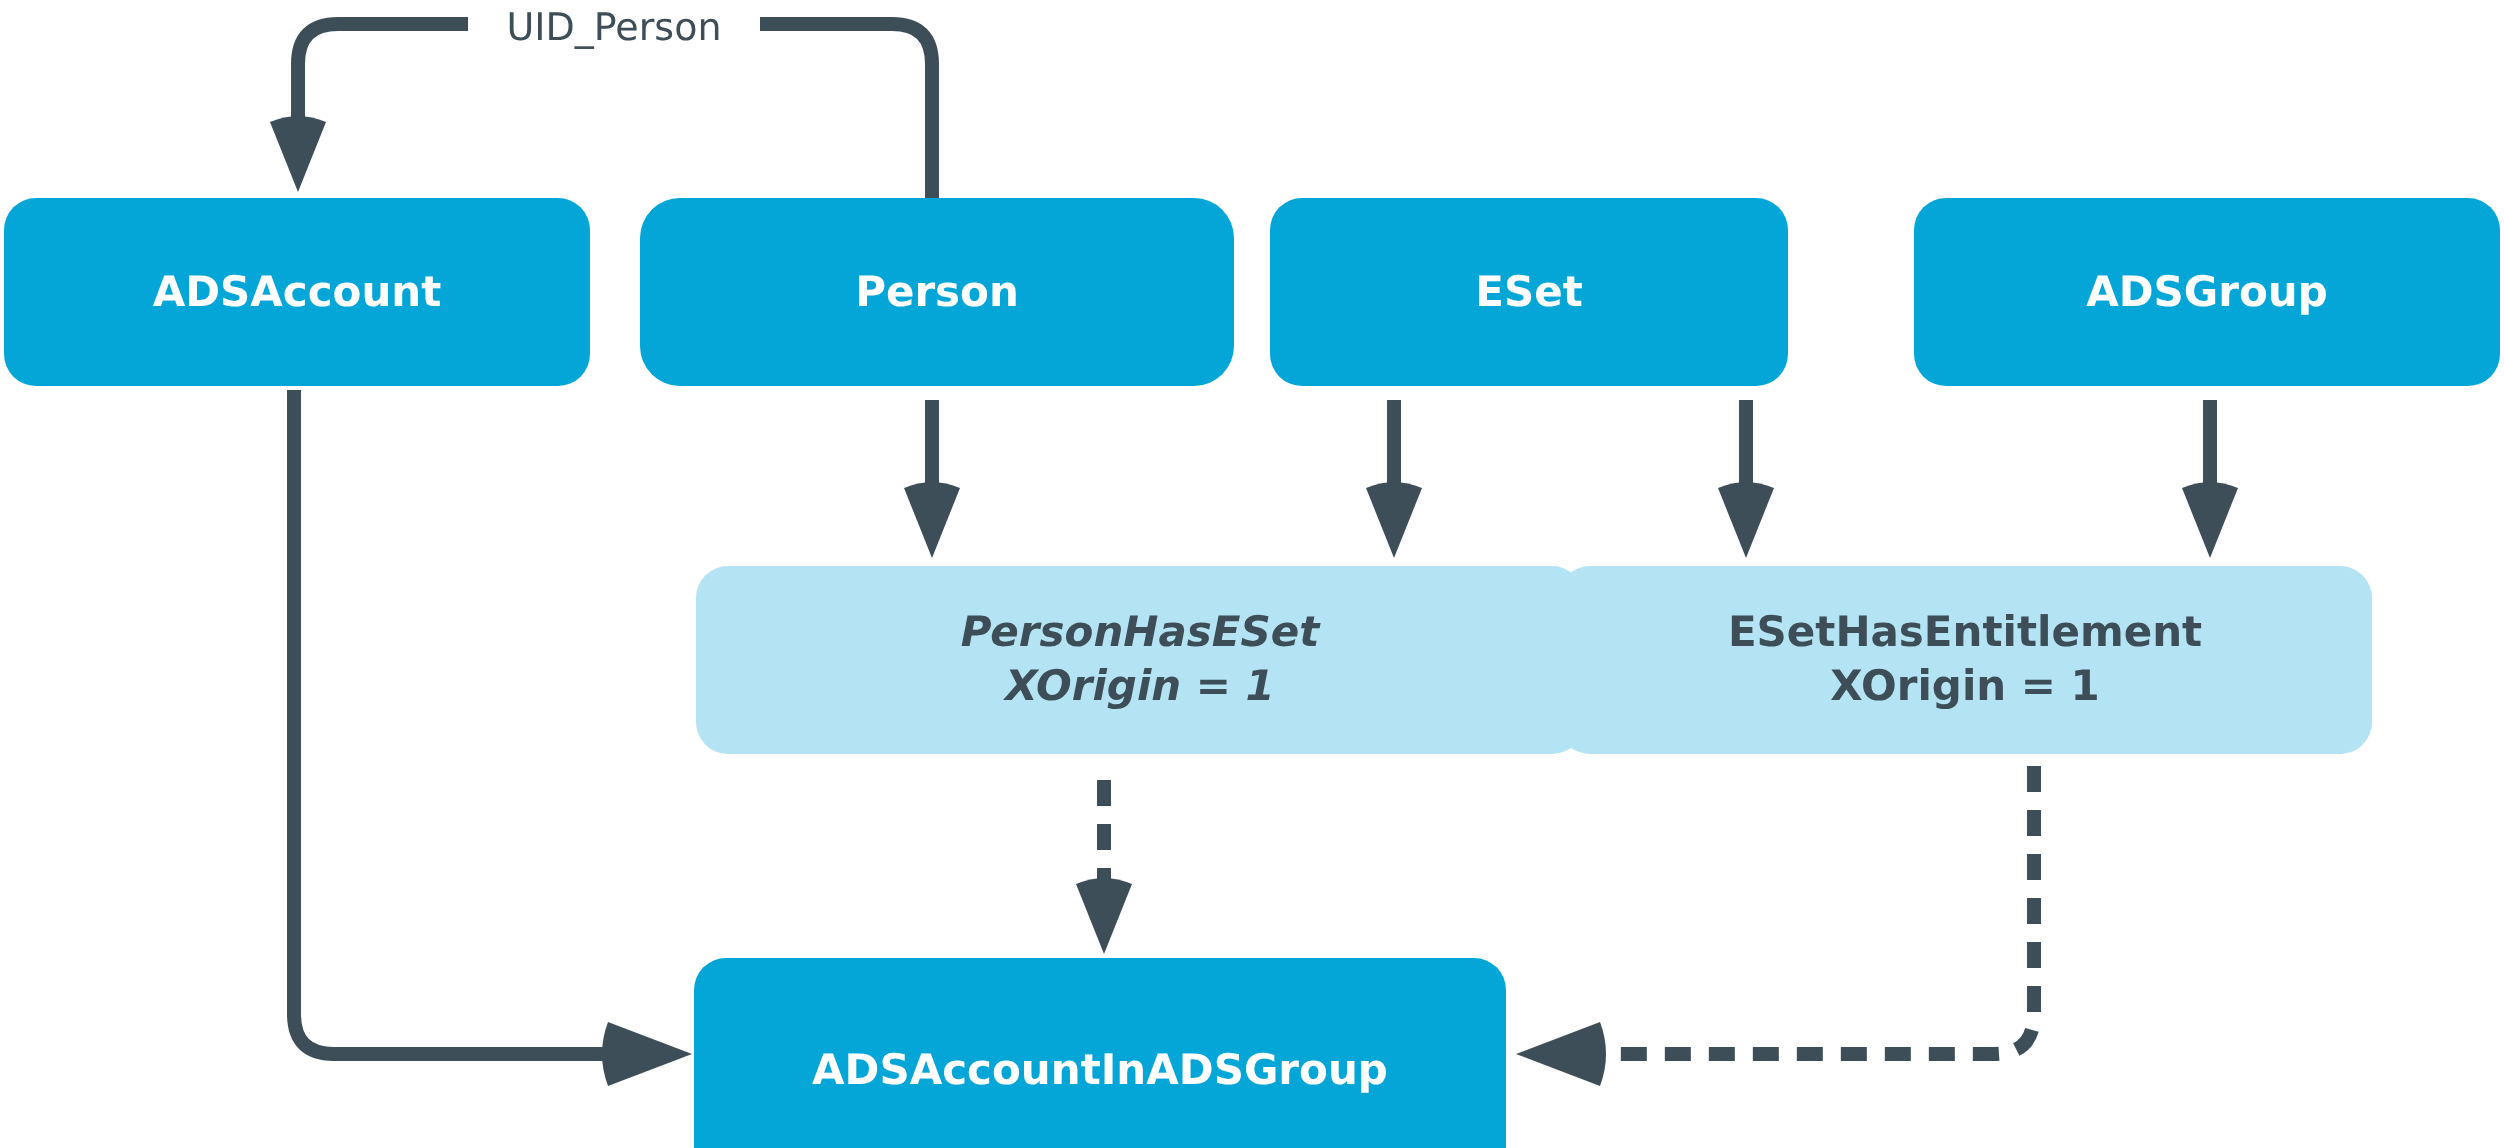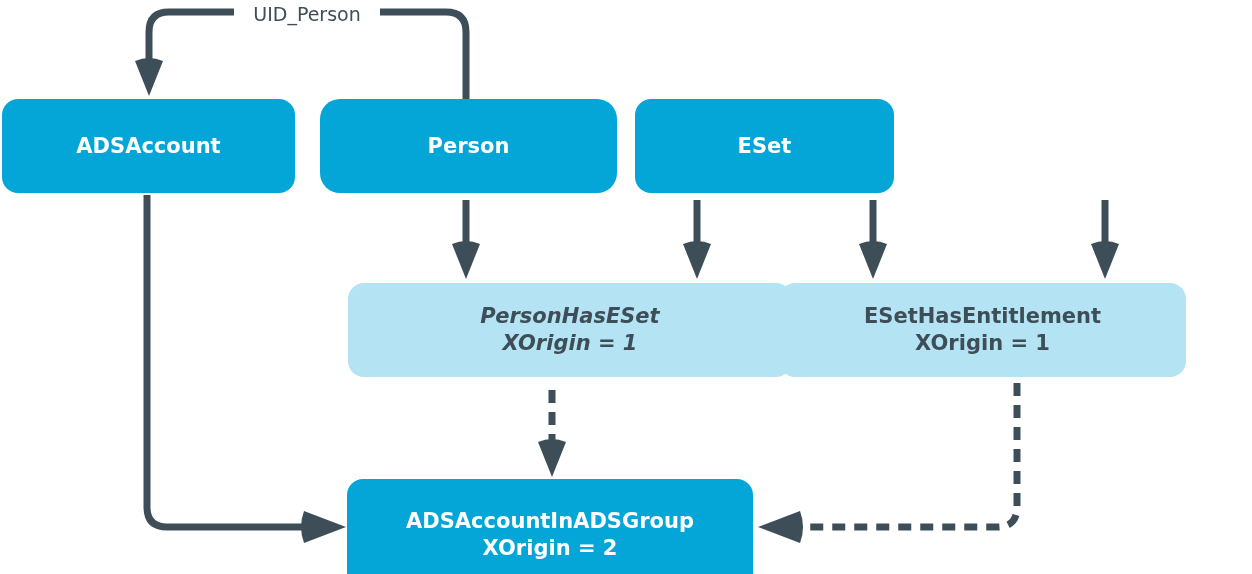--- a/index.html
+++ b/index.html
@@ -108,29 +108,31 @@
   </div>
 
   <div class="node node--table" style="left:320px; top:99px; width:297px; height:94px;border-radius:20px;">
     <span>Person</span>
   </div>
 
   <div class="node node--table" style="left:635px; top:99px; width:259px; height:94px;">
     <span>ESet</span>
   </div>
 
+  <div class="node node--table" style="left:957px; top:99px; width:293px; height:94px;">
+    <span>ADSGroup</span>
+  </div>
 
   <div class="node node--relation" style="left:348px; top:283px; width:444px; height:94px;font-style:italic;">
     <span>PersonHasESet</span>
     <span>XOrigin = 1</span>
   </div>
 
   <div class="node node--relation" style="left:779px; top:283px; width:407px; height:94px;">
     <span>ESetHasEntitlement</span>
     <span>XOrigin = 1</span>
   </div>
 
   <div class="node node--table" style="left:347px; top:479px; width:406px; height:112px;">
     <span>ADSAccountInADSGroup</span>
-    <span>XOrigin = 2</span>
   </div>
 
 </div>
 
 </body></html>

